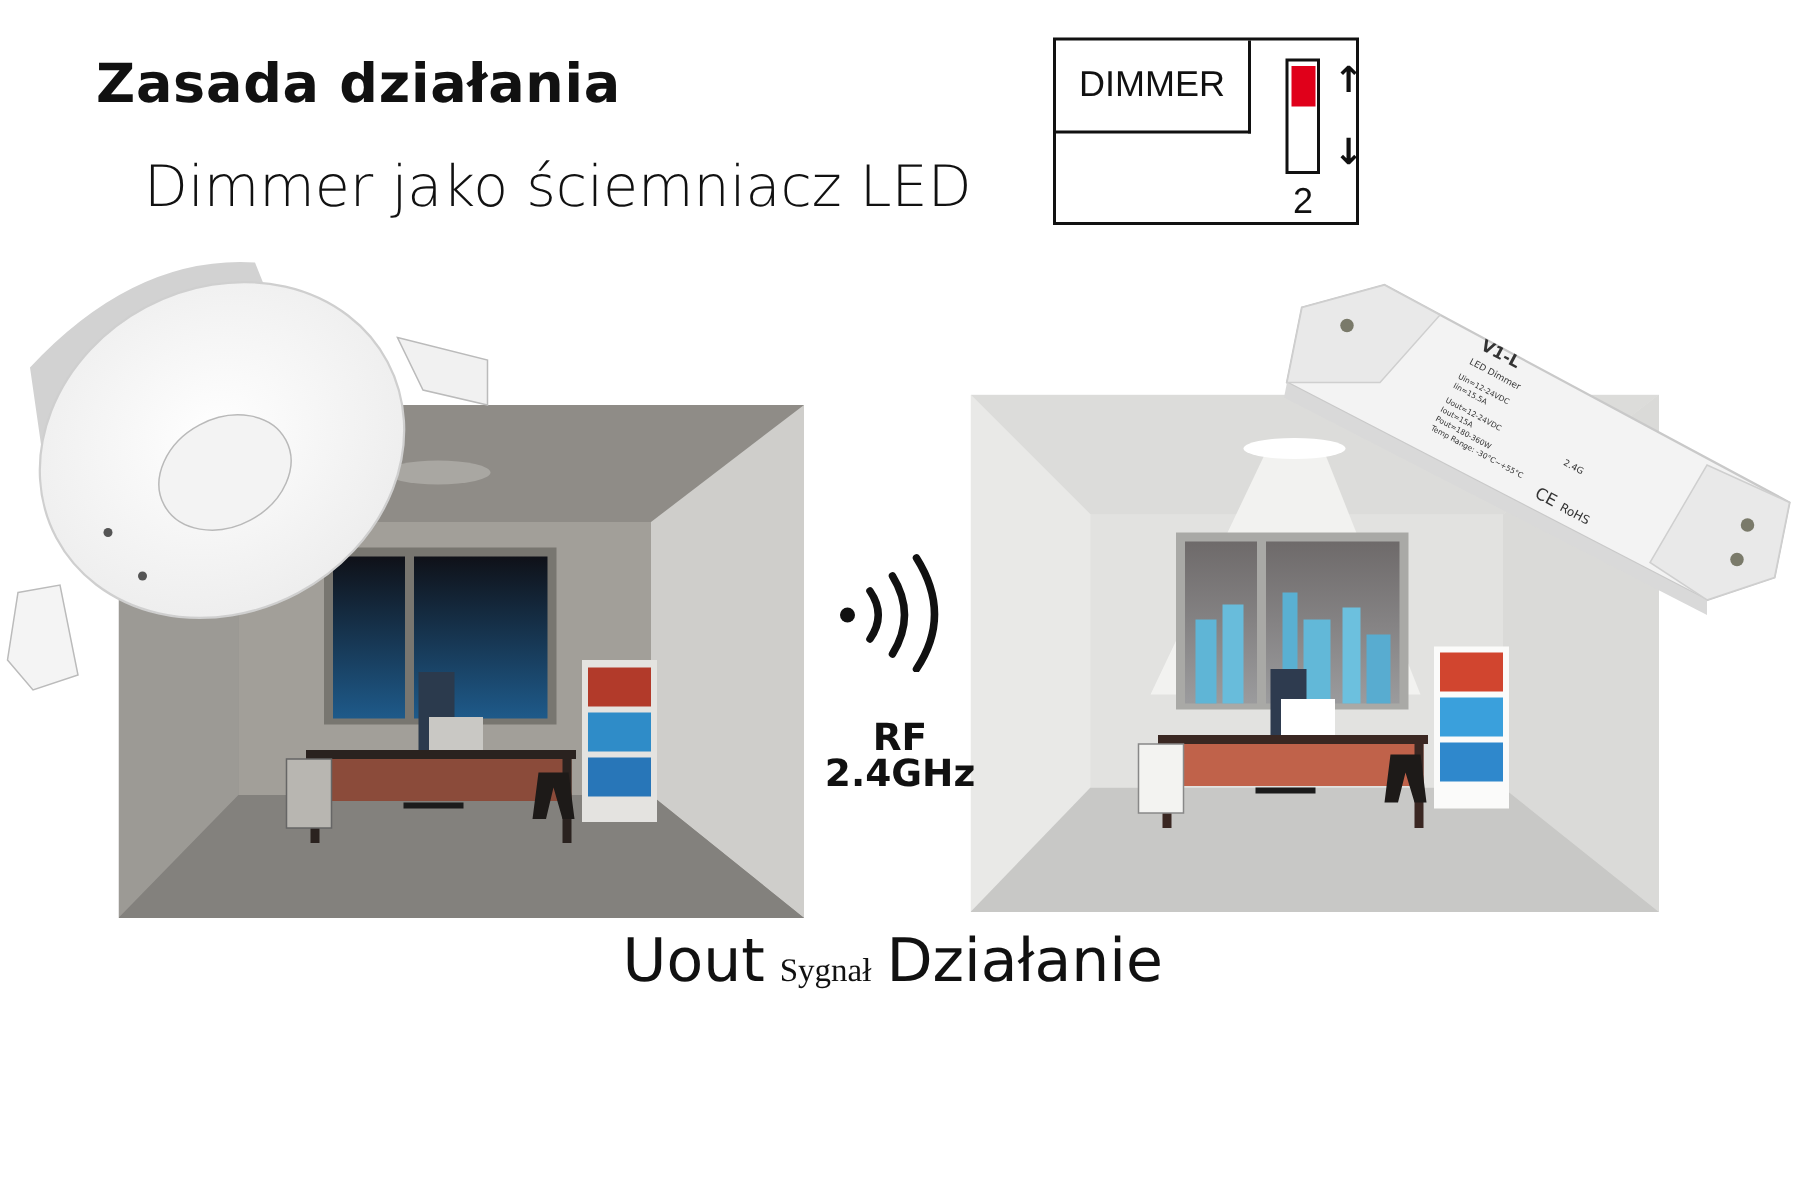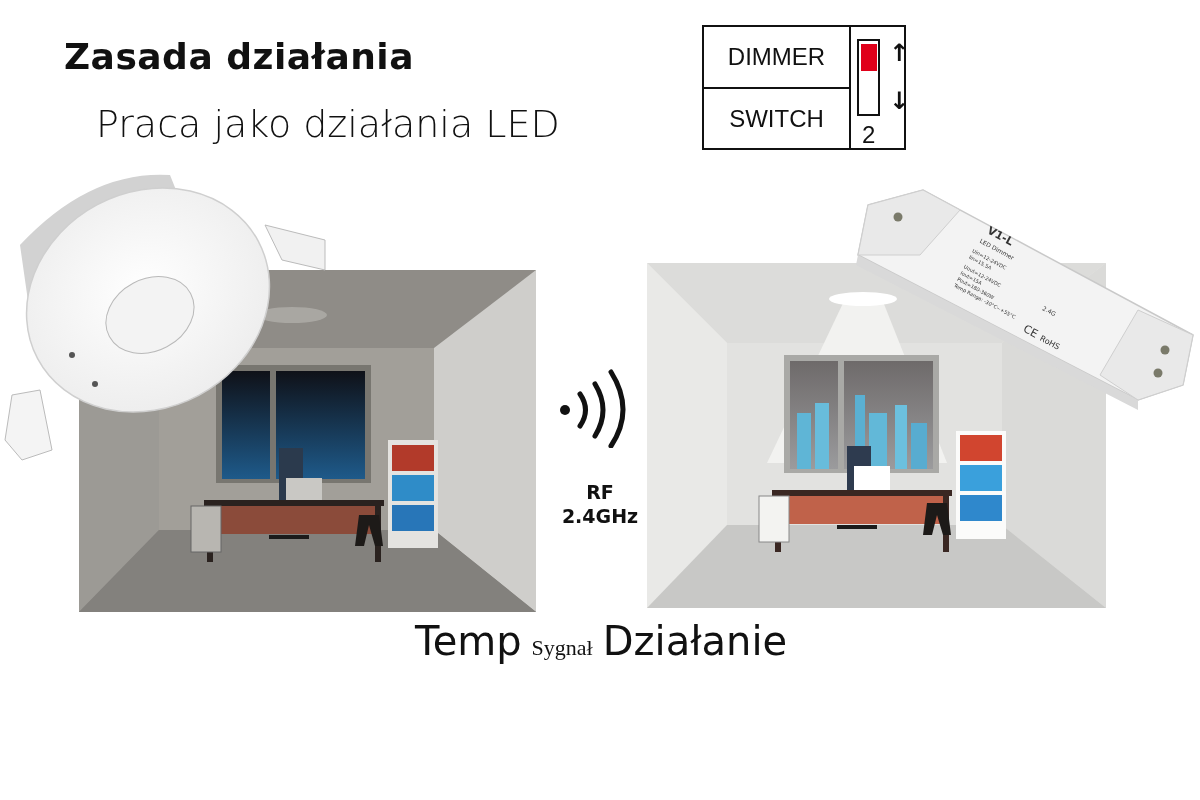--- a/index.html
+++ b/index.html
@@ -4,47 +4,46 @@
 <style>
   html, body { margin:0; padding:0; background:#ffffff; }
   body { width:1200px; height:800px; position:relative; overflow:hidden; font-family:"DejaVu Sans", sans-serif; }
   .abs { position:absolute; }
 
   .title { left:64px; top:36px; font-size:36px; font-weight:bold; color:#111; letter-spacing:0.5px; white-space:nowrap; }
   .subtitle { left:96px; top:102px; font-size:38px; font-weight:300; color:#111; white-space:nowrap; font-family:"DejaVu Sans", sans-serif; }
 
   
   .dip { left:702px; top:25px; width:204px; height:125px; border:2px solid #111; box-sizing:border-box; background:#fff; }
-  .dip .cell { position:absolute; left:0; width:147px; border-right:2px solid #111; box-sizing:border-box; display:flex; align-items:center; justify-content:center; font-family:"Liberation Sans", sans-serif; font-size:24px; color:#111; }
+  .dip .cell { position:absolute; left:0; width:130px; border-right:2px solid #111; box-sizing:border-box; display:flex; align-items:center; justify-content:center; font-family:"Liberation Sans", sans-serif; font-size:24px; color:#111; }
   .dip .cell.top { top:0; height:62px; border-bottom:2px solid #111; }
   .dip .cell.bot { top:62px; height:60px; }
   .dip .slot { position:absolute; left:153px; top:12px; width:23px; height:77px; border:2px solid #111; box-sizing:border-box; background:#fff; }
   .dip .knob { position:absolute; left:2px; top:3px; width:16px; height:27px; background:#e0001a; }
   .dip .num { position:absolute; left:158px; top:94px; font-family:"Liberation Sans", sans-serif; font-size:24px; color:#111; }
   .dip .arrow { position:absolute; left:185px; font-size:24px; line-height:24px; color:#111; font-weight:bold; }
 
   
   .room { overflow:hidden; }
   .room svg { display:block; }
 
-  .rf-label { left:540px; top:480px; width:120px; text-align:center; font-size:19px; font-weight:bold; color:#111; line-height:24px; }
+  .rf-label { left:540px; top:480px; width:120px; text-align:center; font-size:25px; font-weight:bold; color:#111; line-height:24px; }
 
   .caption { left:415px; top:618px; white-space:nowrap; color:#111; }
   .caption .big { font-size:40px; }
   .caption .small { font-size:22px; margin:0 10px;font-family:Liberation Serif, serif; }
 </style>
 </head>
 <body>
 
 <div class="abs title">Zasada działania</div>
-<div class="abs subtitle">Praca jako działania LED</div>
+<div class="abs subtitle">Dimmer jako ściemniacz LED</div>
 
 <div class="abs dip">
   <div class="cell top">DIMMER</div>
-  <div class="cell bot">SWITCH</div>
   <div class="slot">
     <div class="knob"></div>
   </div>
   <div class="num">2</div>
   <div class="arrow" style="top:14px;">↑</div>
   <div class="arrow" style="top:62px;">↓</div>
 </div>
 
 <div class="abs room" style="left:79px; top:270px; width:457px; height:342px;">
   <svg width="457" height="342" viewBox="0 0 457 342">
@@ -171,14 +170,14 @@
     <path d="M42,18 Q58,44 42,70" stroke="#111" stroke-width="5" fill="none" stroke-linecap="round"></path>
     <path d="M58,6 Q82,44 58,80" stroke="#111" stroke-width="5" fill="none" stroke-linecap="round"></path>
   </svg>
 </div>
 <div class="abs rf-label">
   <div>RF</div>
   <div>2.4GHz</div>
 </div>
 
 <div class="abs caption">
-  <span class="big">Temp</span><span class="small">Sygnał</span><span class="big">Działanie</span>
+  <span class="big">Uout</span><span class="small">Sygnał</span><span class="big">Działanie</span>
 </div>
 
 </body></html>

